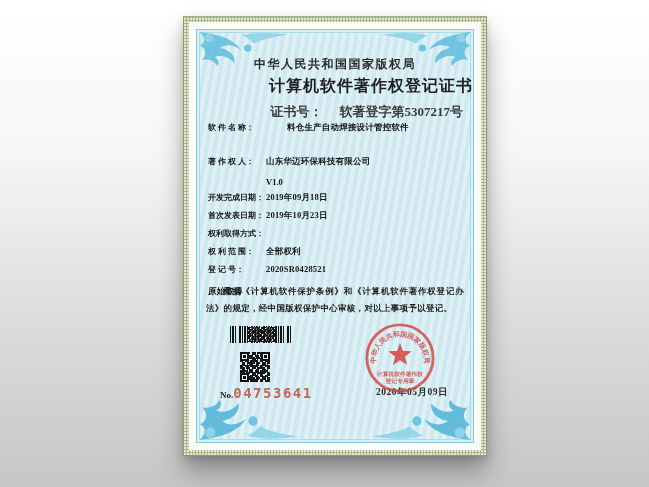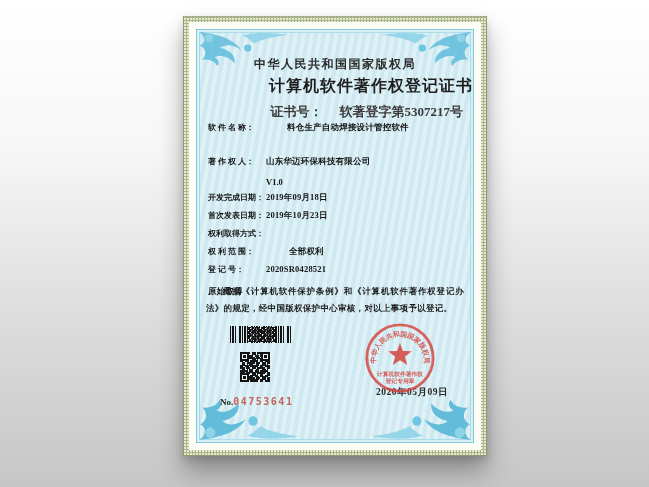--- a/index.html
+++ b/index.html
@@ -49,21 +49,21 @@
     position:absolute;top:73px;right:10px;display:flex;gap:17px;
     font-size:13px;font-weight:bold;color:#3a3a3a;
   }
   .field-row{
     position:absolute;left:11px;right:6px;display:flex;align-items:flex-start;
     color:#151515;
   }
   .field-label{width:58px;flex:0 0 58px;font-size:8px;font-weight:bold;white-space:nowrap;}
   .field-value{flex:1;font-size:8.5px;font-weight:bold;letter-spacing:.2px;}
   .row-0{top:92px;gap:21px;} .row-1{top:126px;} .row-2{top:162px;} .row-3{top:180px;}
-  .row-4{top:198px;flex-direction:column;} .row-5{top:216px;gap:23px;} .row-6{top:234px;}
+  .row-4{top:198px;flex-direction:column;} .row-5{top:216px;} .row-6{top:234px;}
   .version{
     position:absolute;left:69px;top:103px;font-size:8.5px;font-weight:bold;color:#151515;margin-top:44px;
   }
   .statement{
     position:absolute;left:9px;right:9px;top:253px;
     font-size:8.5px;line-height:1.95;font-weight:600;color:#1d1d1d;
     text-indent:2em;text-align:justify;letter-spacing:.3px;
   }
   .barcode{
     position:absolute;left:33px;top:296px;width:62px;height:17px;
@@ -84,22 +84,22 @@
       repeating-conic-gradient(#161616 0% 25%,transparent 0% 50%) 0 0/5px 5px,
       repeating-conic-gradient(transparent 0% 25%,#161616 0% 50%) 2px 3px/7px 7px;
   }
   .finder{position:absolute;width:9px;height:9px;border:2px solid #111;background:#e8f4f8;box-sizing:border-box;}
   .finder::after{content:"";position:absolute;inset:1px;background:#111;}
   .finder.f-tl{left:0;top:0;} .finder.f-tr{right:0;top:0;} .finder.f-bl{left:0;bottom:0;}
   .serial{
     position:absolute;left:23px;top:355px;display:flex;gap:0;align-items:baseline;z-index:3;
   }
   .serial-label{font-size:9px;font-weight:bold;color:#222;}
-  .serial-value{font-size:10px;font-weight:bold;color:#c4645c;
-    font-family:"DejaVu Sans Mono","Liberation Mono",monospace;letter-spacing:1.5px;margin-top:11px;}
+  .serial-value{font-size:14px;font-weight:bold;color:#c4645c;
+    font-family:"DejaVu Sans Mono","Liberation Mono",monospace;letter-spacing:1.5px;}
   .seal{position:absolute;left:167px;top:292px;width:72px;height:72px;z-index:2;opacity:.92;}
   .issue-date{
     position:absolute;left:155px;top:356px;width:120px;text-align:center;z-index:1;
     font-size:9.5px;font-weight:bold;color:#2a2a2a;letter-spacing:.5px;
   }
 </style>
 </head>
 <body>
 
 <div class="page">

